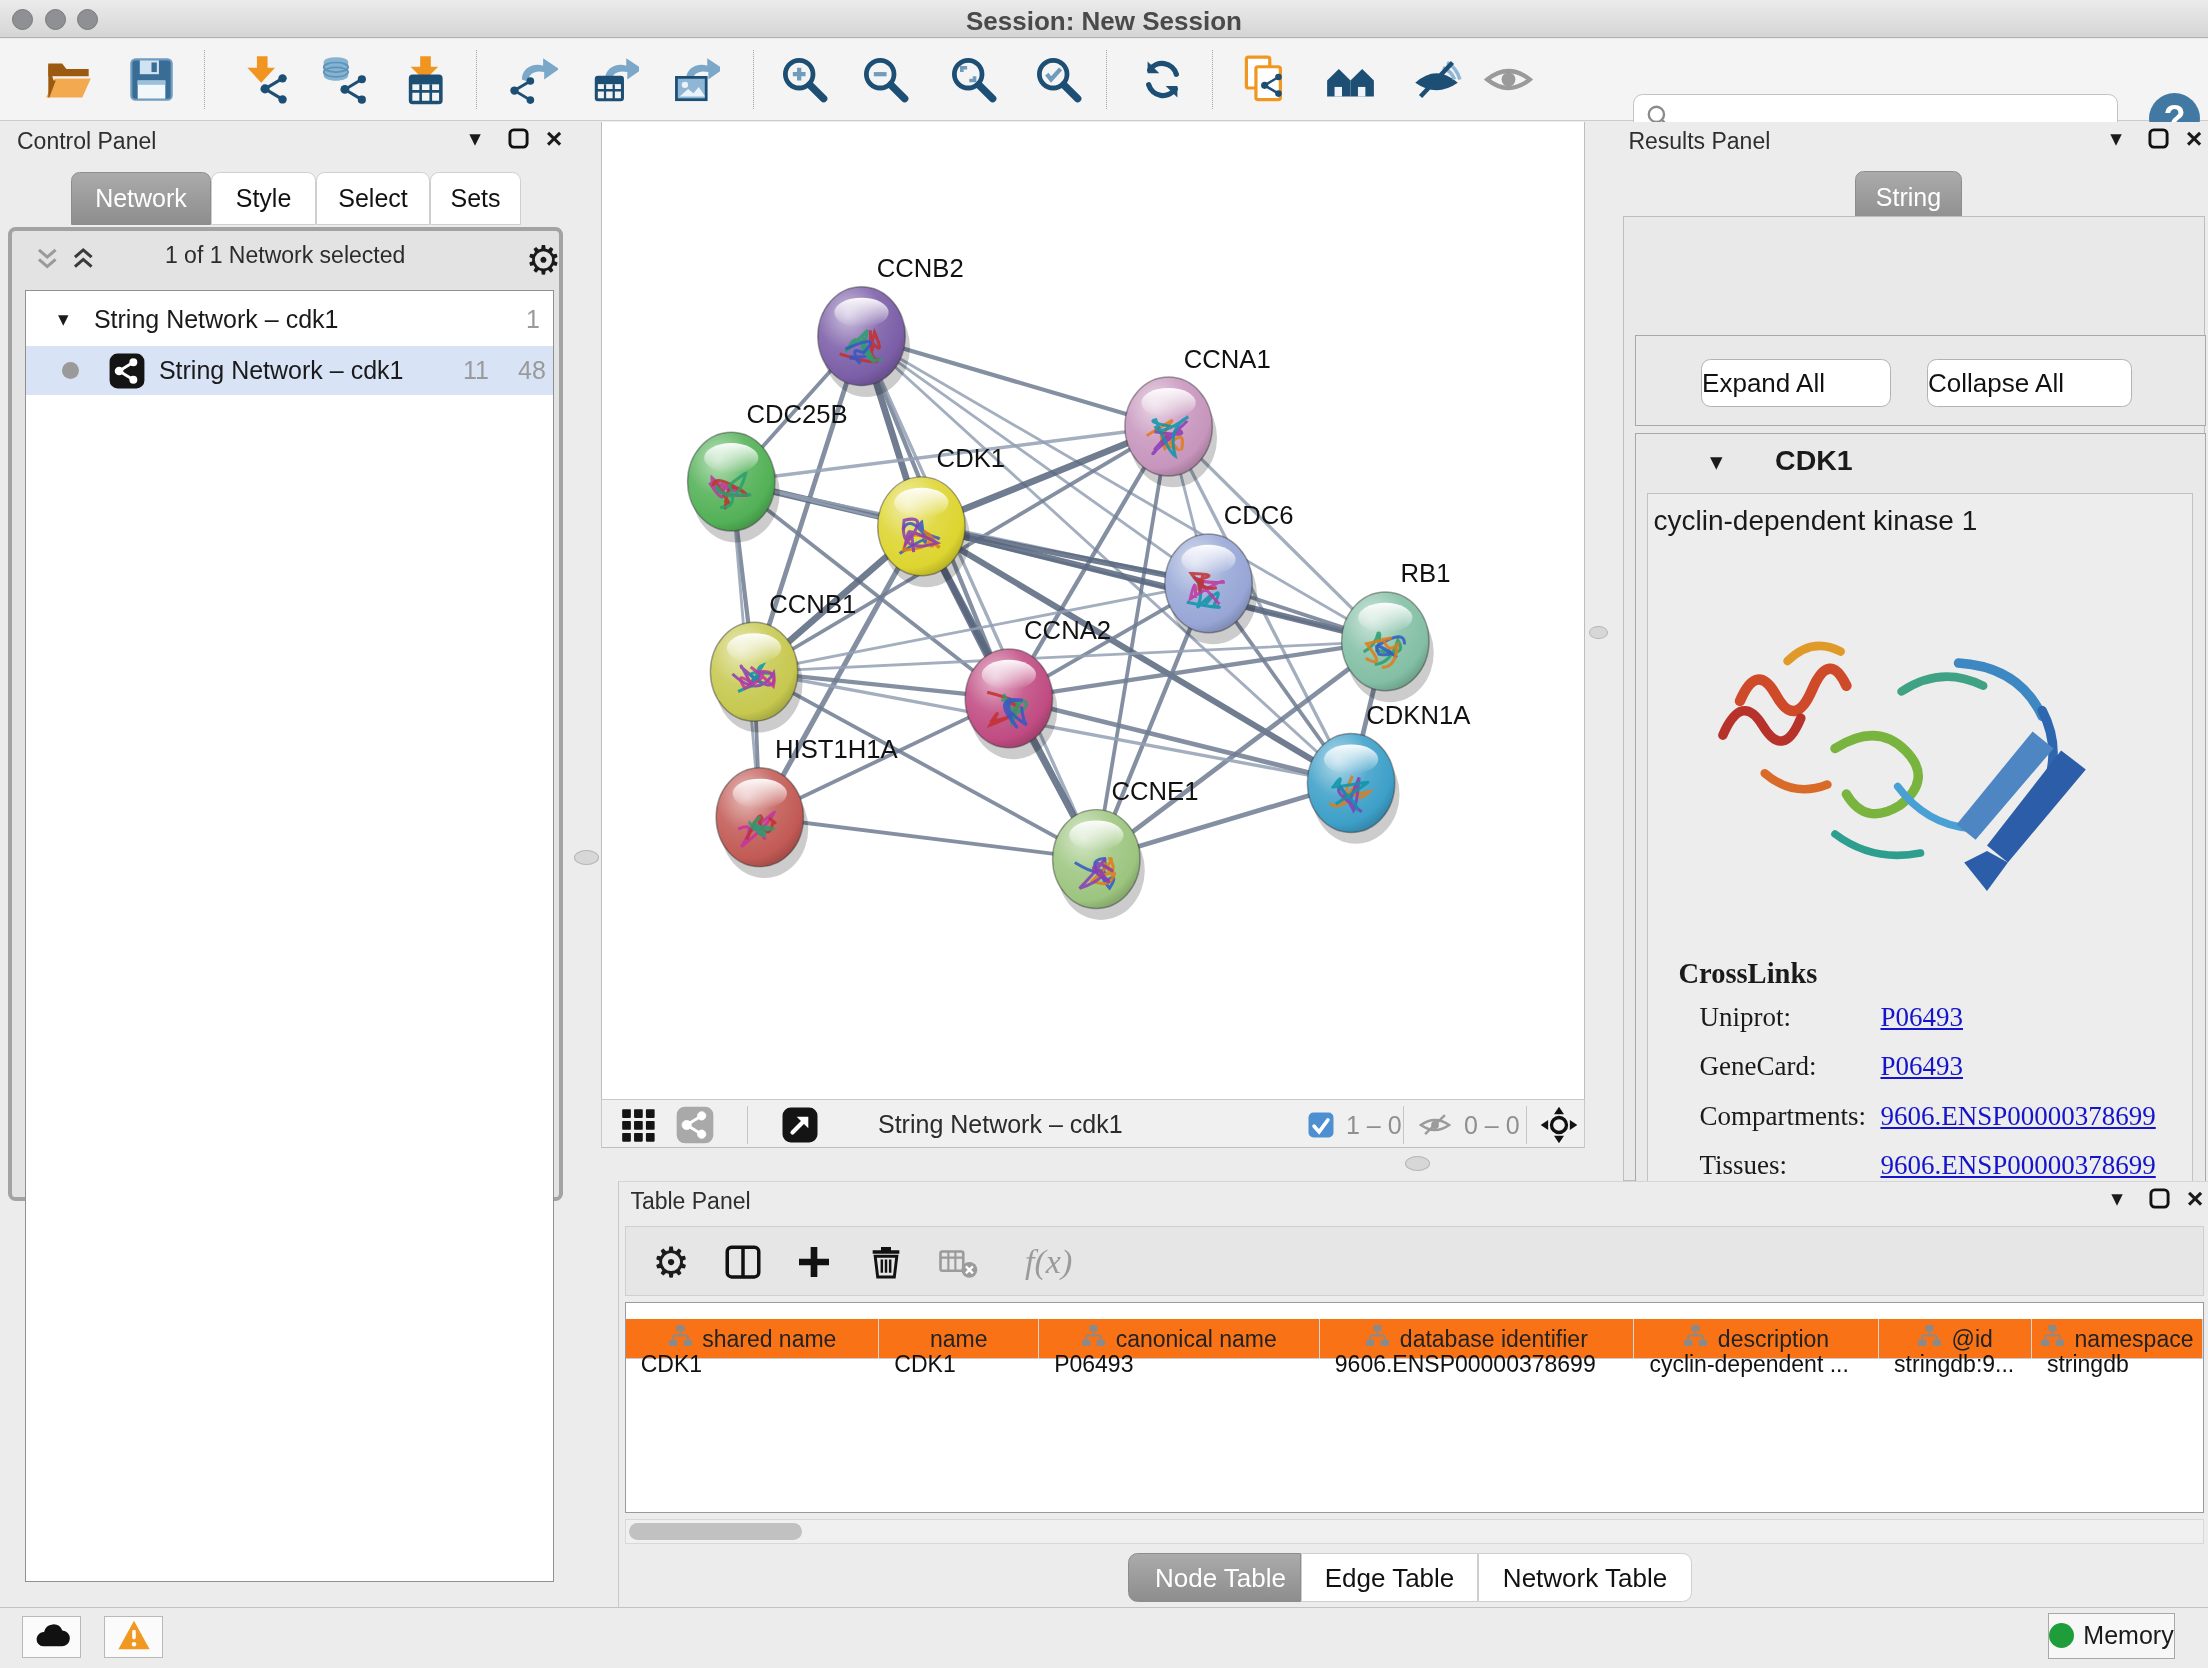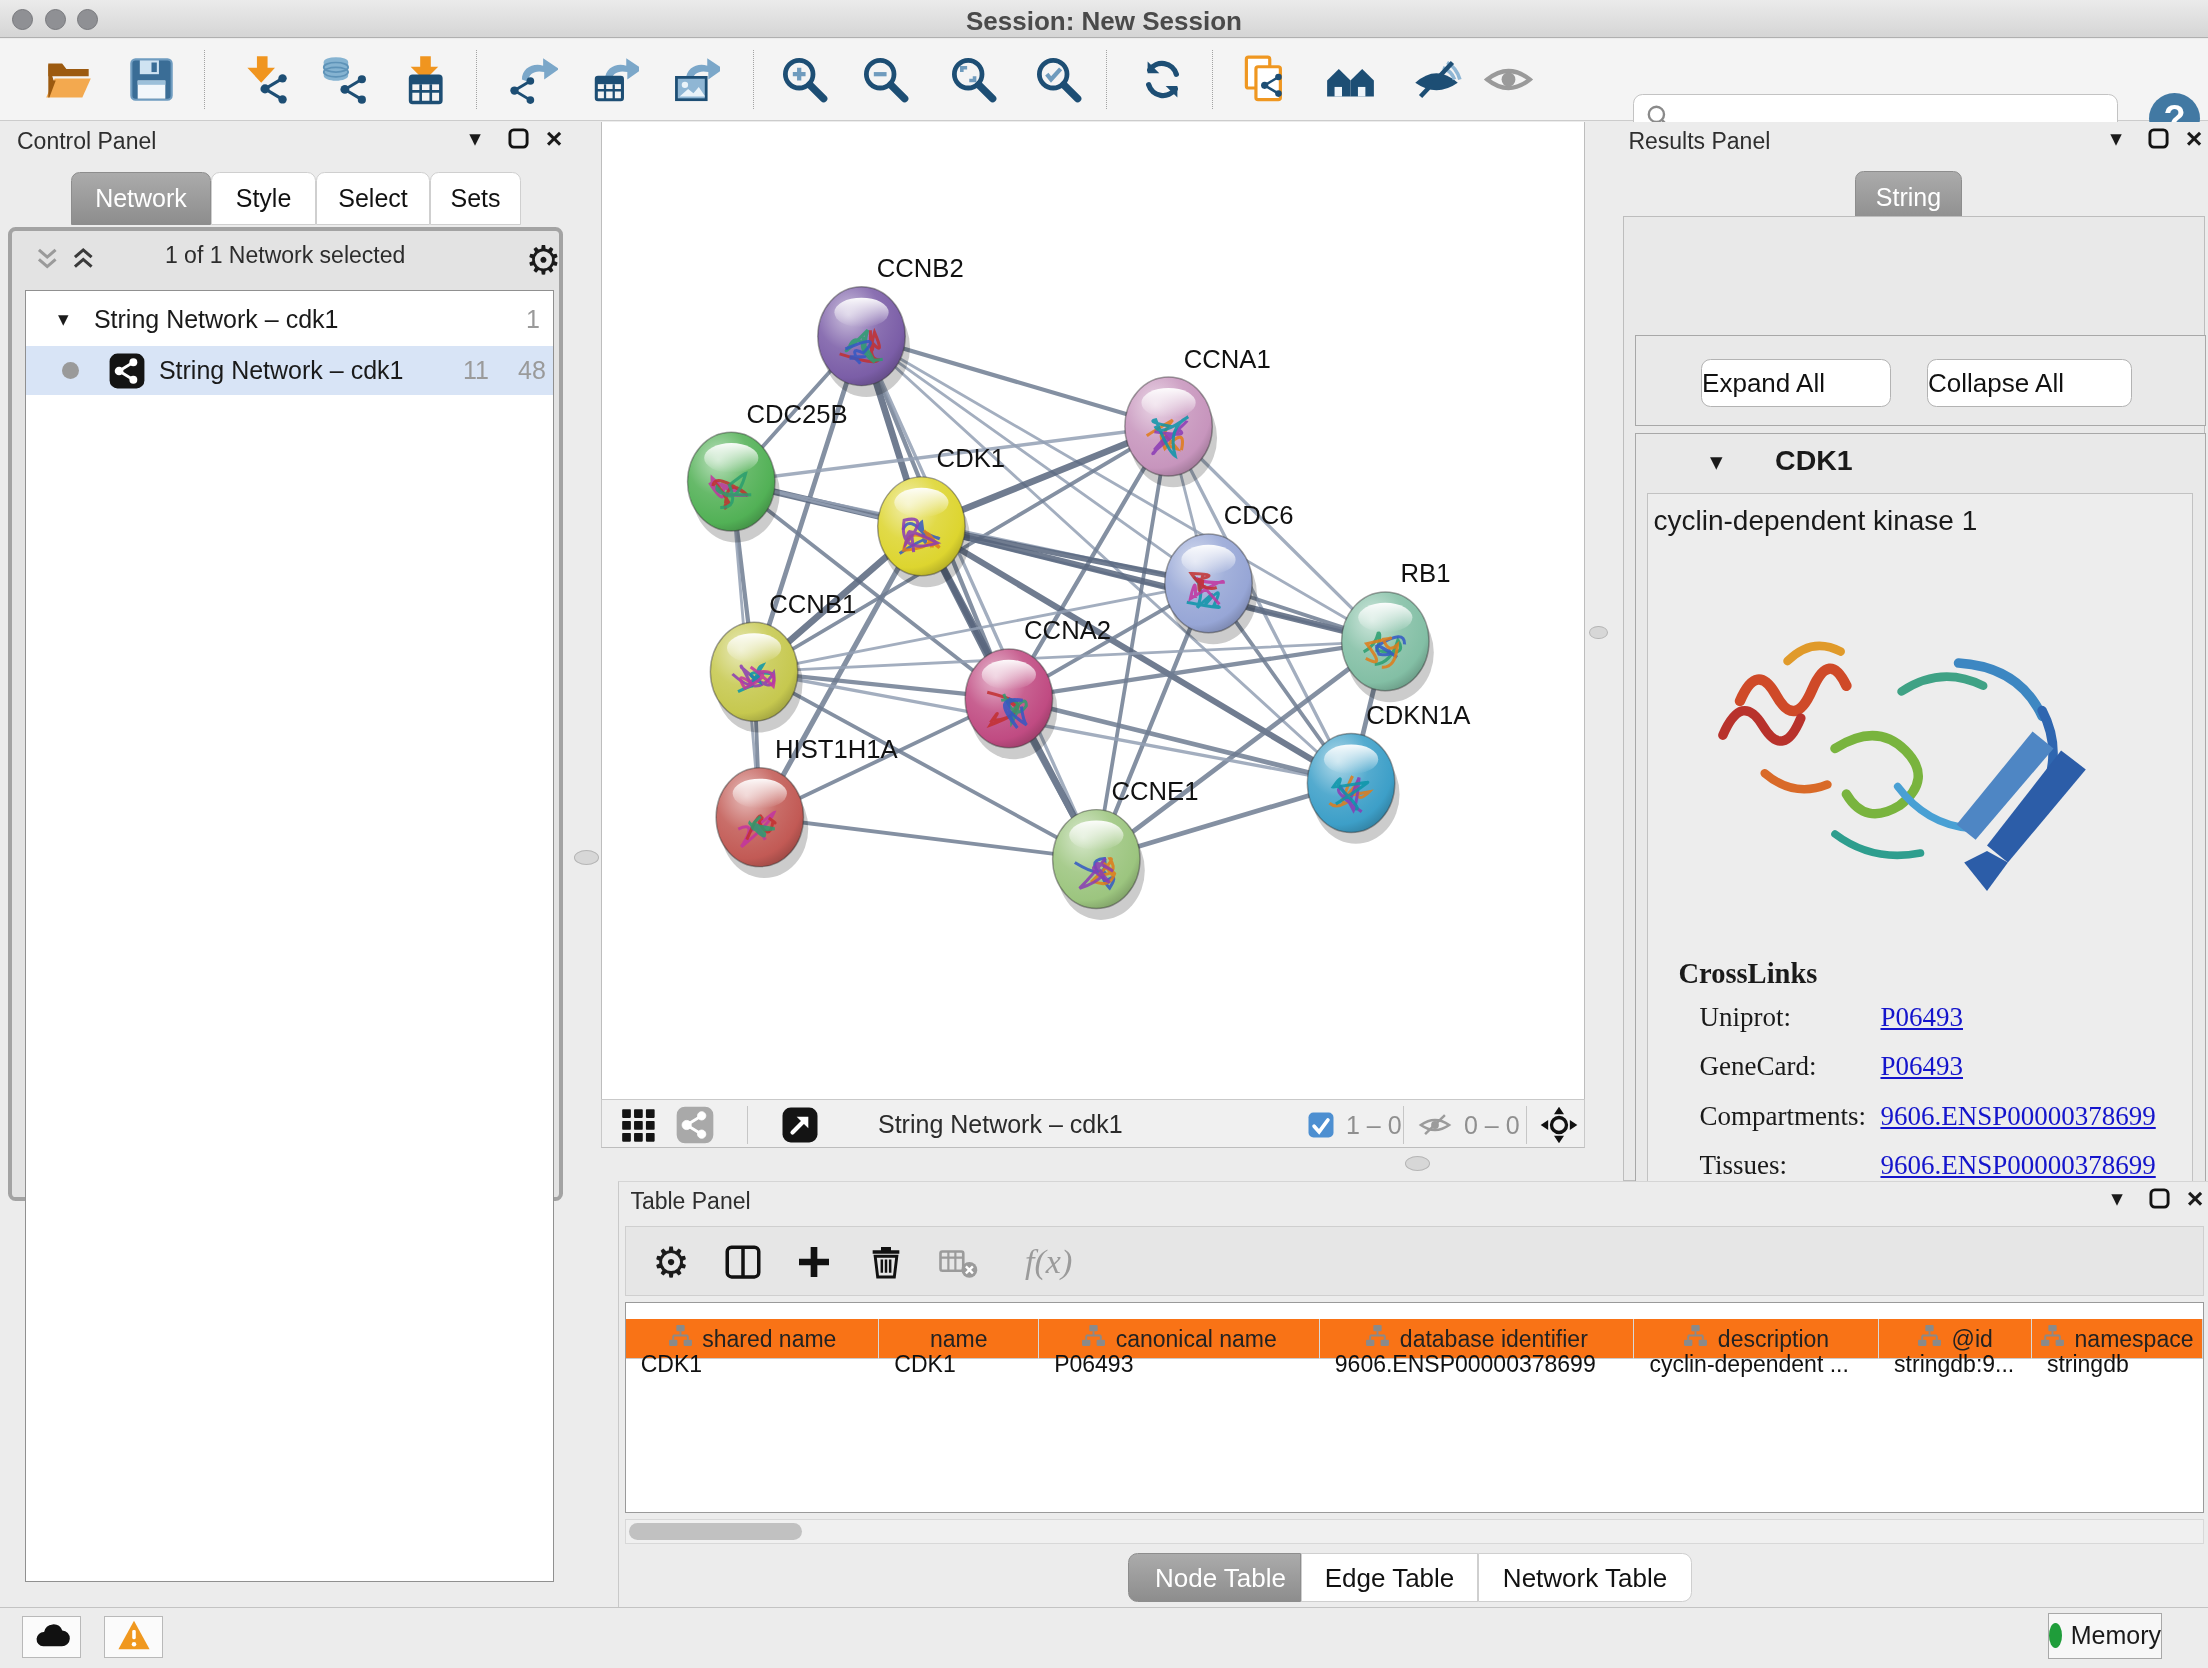--- a/index.html
+++ b/index.html
@@ -79,21 +79,21 @@
   .td{height:38px;font-size:23px;color:#111;padding-left:15px;display:flex;align-items:center;}
   .hscroll{position:absolute;left:5.7px;top:337px;width:1579px;height:25px;background:#f0f0f0;border:1px solid #d8d8d8;}
   .hthumb{position:absolute;left:3.8px;top:2.9px;width:173px;height:17px;background:#c1c1c1;border-radius:8.6px;}
   .btab{position:absolute;top:371px;height:49px;font-size:26px;text-align:center;line-height:48px;
         background:#fff;border:1px solid #cfcfcf;color:#111;}
   .btab.sel{background:linear-gradient(#ababab,#8d8d8d);color:#fff;border-color:#8d8d8d;padding-left:12px;}
   
   .statusbar{position:absolute;left:0;top:1607px;width:2208px;height:61px;background:#ececec;border-top:1px solid #c3c3c3;}
   .sb-box{position:absolute;top:7.6px;width:59px;height:42px;background:#fbfbfb;border:1.9px solid #b9b9b9;
           display:flex;align-items:center;justify-content:center;}
-  .memory-btn{position:absolute;left:2048px;top:4.8px;width:114px;height:46px;background:#f7f7f7;
+  .memory-btn{position:absolute;left:2048px;top:4.8px;width:127px;height:46px;background:#f7f7f7;
               border:1.9px solid #a8a8a8;display:flex;align-items:center;justify-content:center;gap:9px;font-size:25px;}
   .memdot{width:25px;height:25px;border-radius:50%;background:#1f9d3a;}
 </style>
 </head>
 <body>
 
 <div class="app">
 
   <div class="titlebar">
     <div class="tl-dot" style="left:12.4px"></div>

